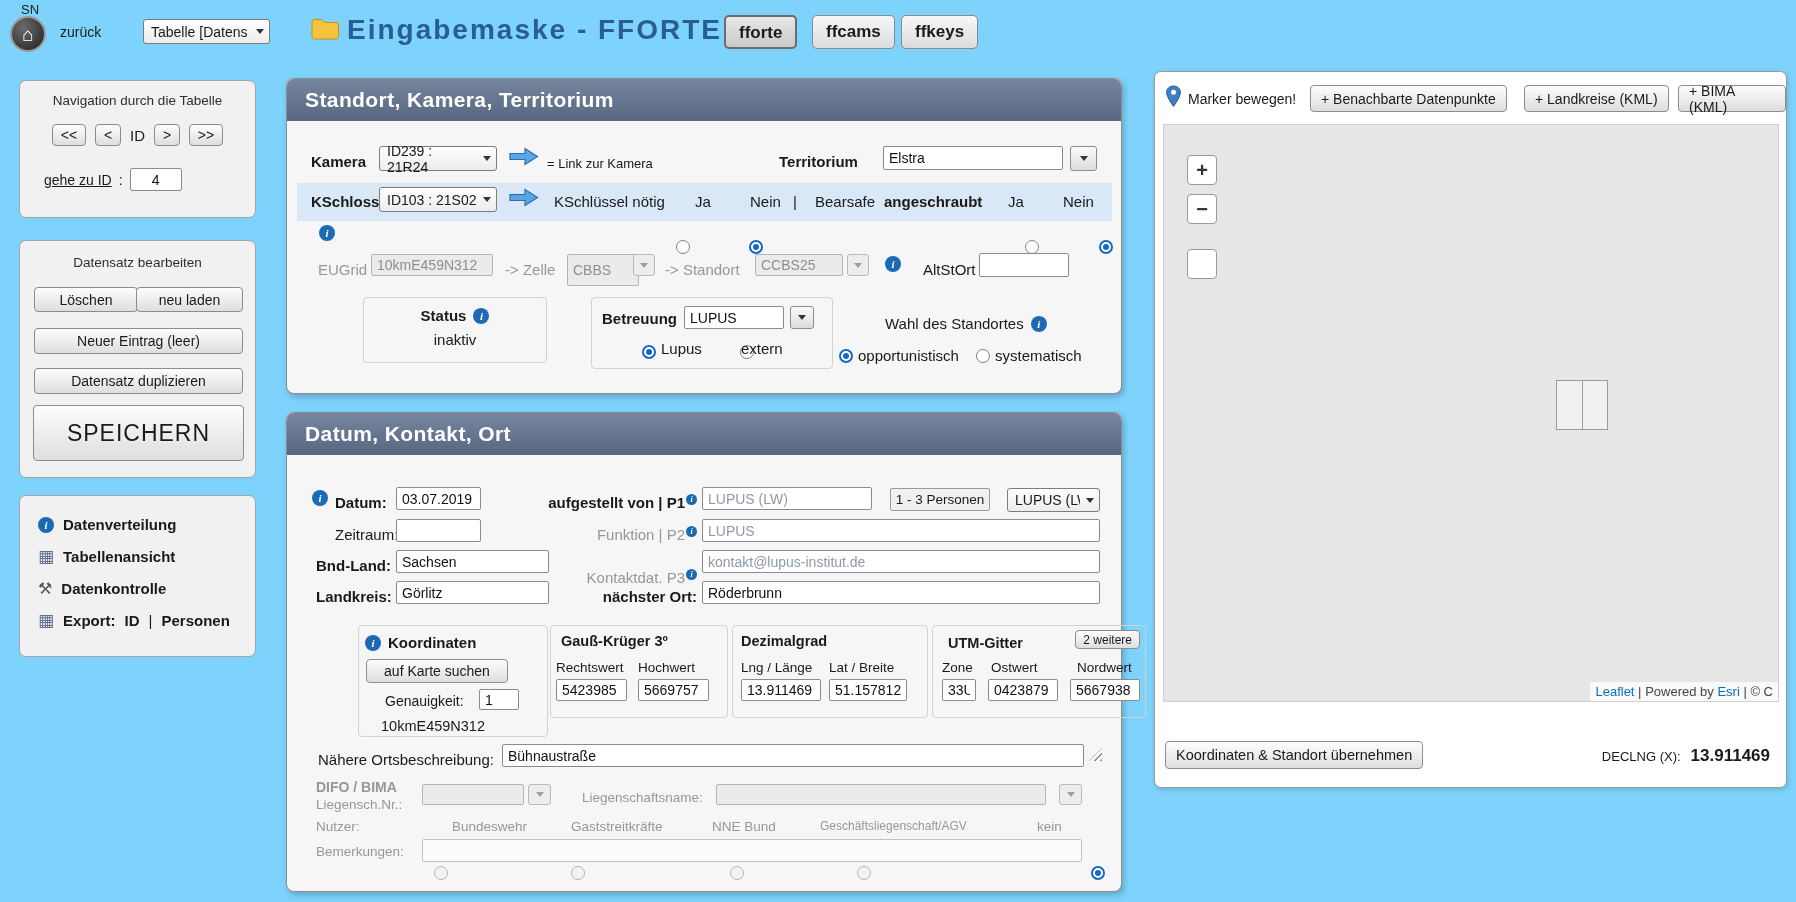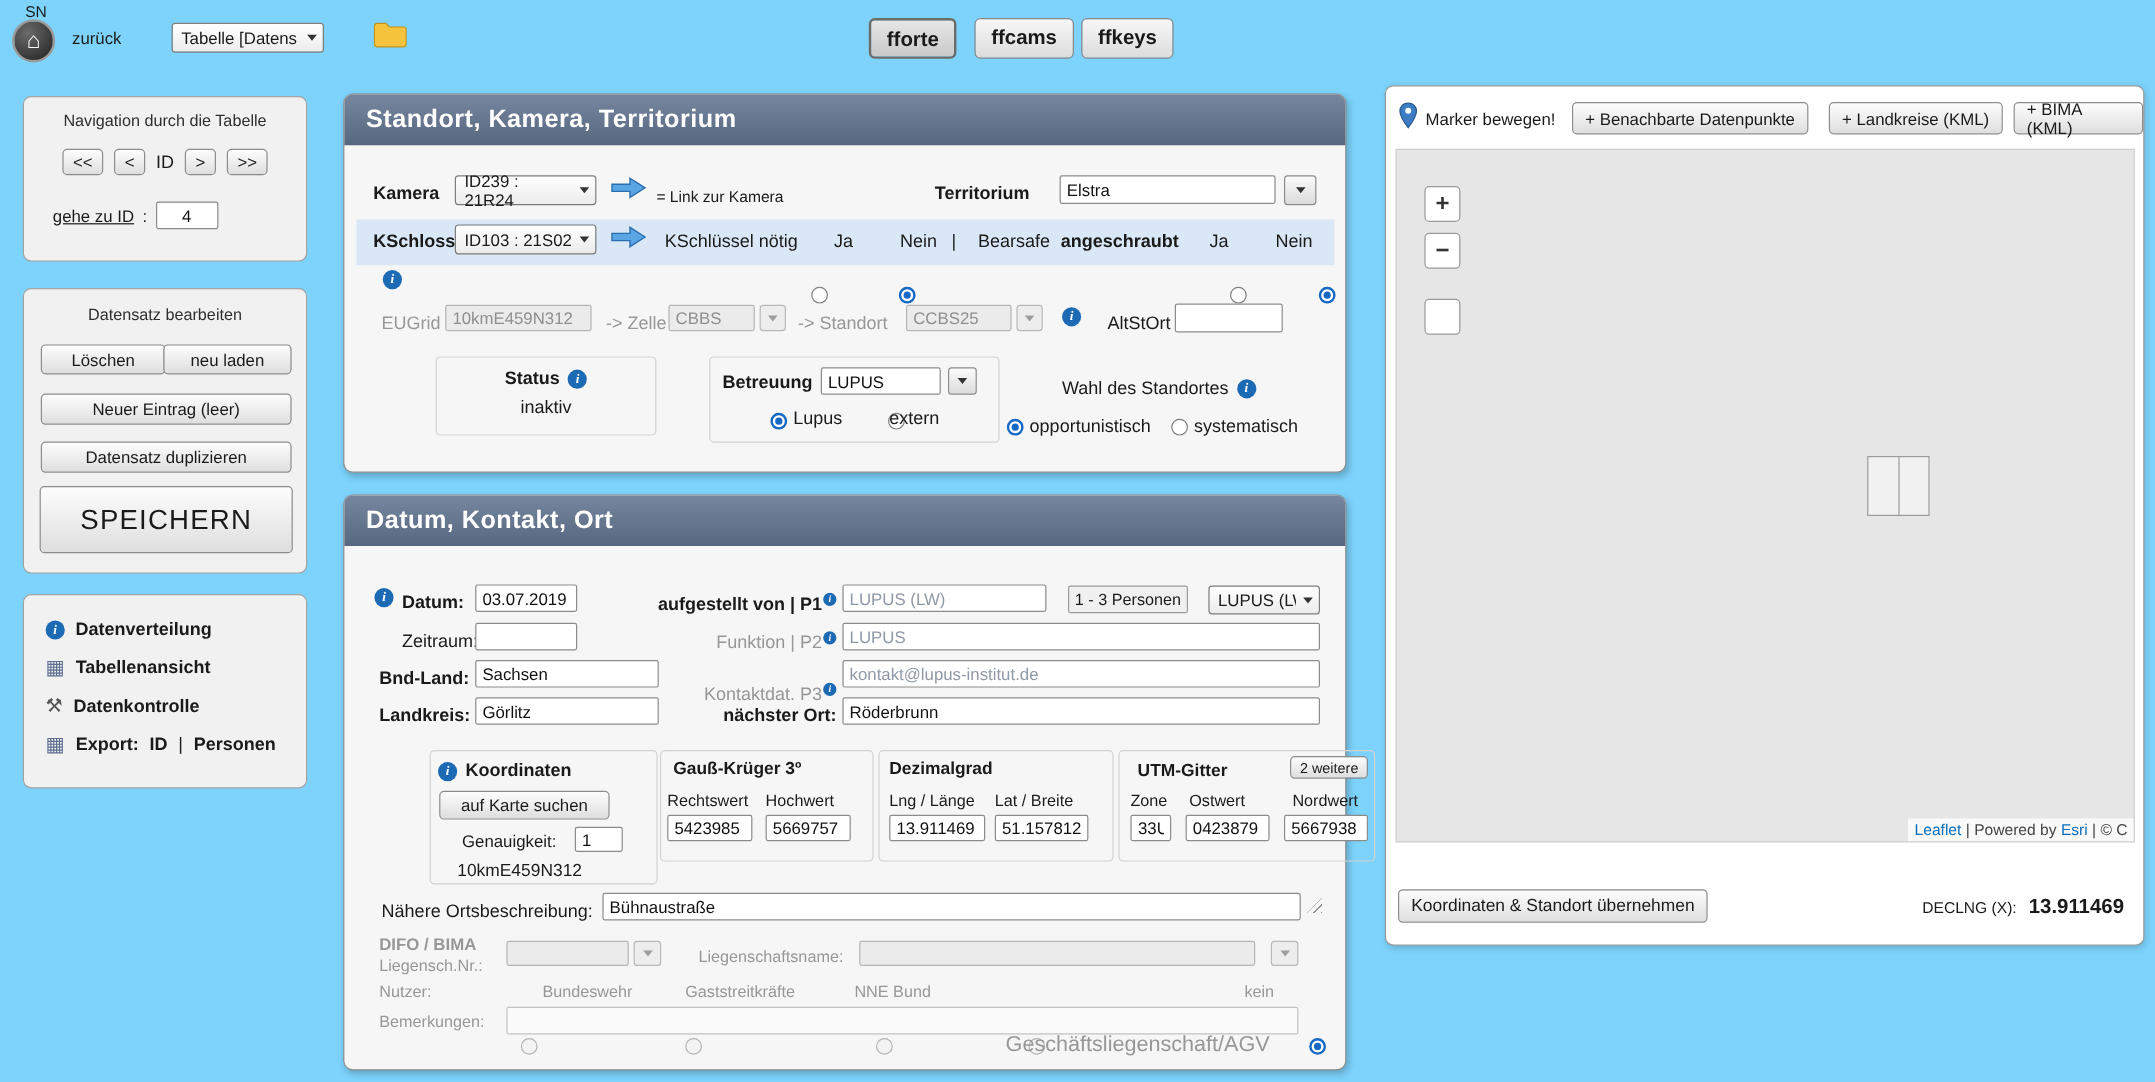--- a/index.html
+++ b/index.html
@@ -101,20 +101,21 @@
   <div class="abs sel" style="left:143px;top:19px;width:127px;height:25px;">
     <span style="overflow:hidden;white-space:nowrap;">Tabelle [Datens</span>
     <span class="chev"></span>
   </div>
 
   <div class="abs" style="left:311px;top:17px;">
     <svg width="28" height="23" viewBox="0 0 28 23">
         <path d="M1 5 q0-2.5 2.5-2.5 h7 l3 3 h11.5 q2.5 0 2.5 2.5 v11.5 q0 2.5 -2.5 2.5 h-21.5 q-2.5 0 -2.5 -2.5 z" fill="#f6c33c" stroke="#c2941b"></path>
       </svg>
   </div>
+  <div class="abs b" style="left:347px;top:14px;font-size:28px;letter-spacing:2px;color:#2a5d94;">Eingabemaske - FFORTE</div>
 
   <div class="tab active" style="left:724px;">fforte</div>
   <div class="tab" style="left:812px;">ffcams</div>
   <div class="tab" style="left:901px;">ffkeys</div>
 
   <div class="sidebox" style="top:80px;height:138px;">
     <div class="boxtitle" style="margin-top:12px;">Navigation durch die Tabelle</div>
     <div style="display:flex;justify-content:center;align-items:center;gap:9px;margin-top:16px;">
       <div class="btn sq" style="min-width:34px;">&lt;&lt;</div>
       <div class="btn sq" style="min-width:26px;">&lt;</div>
@@ -204,21 +205,21 @@
     <span class="abs radio" style="left:702px;top:116px;"></span>
     <div class="abs" style="left:721px;top:114px;">Ja</div>
     <span class="abs radio checked" style="left:757px;top:116px;"></span>
     <div class="abs" style="left:776px;top:114px;">Nein</div>
     <span class="abs info" style="left:32px;top:146px;"></span>
 
     
     <div class="abs gray" style="left:31px;top:182px;">EUGrid</div>
     <input class="abs inp dis" style="left: 84px; top: 175px; width: 122px; height: 22px;" value="10kmE459N312">
     <div class="abs gray" style="left:218px;top:182px;">-&gt; Zelle</div>
-    <input class="abs inp dis" style="left: 270px; top: 175px; width: 72px; height: 22px;" value="CBBS">
+    <input class="abs inp dis" style="left: 280px; top: 175px; width: 72px; height: 32px;" value="CBBS">
     <div class="abs dd-btn dis" style="left:346px;top:175px;width:22px;height:22px;">
       <span class="chev"></span>
     </div>
     <div class="abs gray" style="left:378px;top:182px;">-&gt; Standort</div>
     <input class="abs inp dis" style="left: 468px; top: 175px; width: 88px; height: 22px;" value="CCBS25">
     <div class="abs dd-btn dis" style="left:560px;top:175px;width:22px;height:22px;">
       <span class="chev"></span>
     </div>
     <span class="abs info" style="left:598px;top:177px;"></span>
     <div class="abs" style="left:636px;top:182px;">AltStOrt</div>
@@ -349,21 +350,21 @@
     </div>
 
     <div class="abs gray" style="left:29px;top:406px;font-size:13.5px;">Nutzer:</div>
     <span class="abs radio dis" style="left:147px;top:408px;"></span>
     <div class="abs gray" style="left:165px;top:406px;font-size:13.5px;">Bundeswehr</div>
     <span class="abs radio dis" style="left:266px;top:408px;"></span>
     <div class="abs gray" style="left:284px;top:406px;font-size:13.5px;">Gaststreitkräfte</div>
     <span class="abs radio dis" style="left:407px;top:408px;"></span>
     <div class="abs gray" style="left:425px;top:406px;font-size:13.5px;">NNE Bund</div>
     <span class="abs radio dis" style="left:515px;top:408px;"></span>
-    <div class="abs gray" style="left:551px;top:406px;font-size:18px;margin-top:41px;">Geschäftsliegenschaft/AGV</div>
+    <div class="abs gray" style="left:533px;top:406px;font-size:12px;">Geschäftsliegenschaft/AGV</div>
     <span class="abs radio checked" style="left:731px;top:408px;"></span>
     <div class="abs gray" style="left:750px;top:406px;font-size:13.5px;">kein</div>
 
     <div class="abs gray" style="left:29px;top:431px;font-size:13.5px;">Bemerkungen:</div>
     <input class="abs inp" style="left: 135px; top: 426px; width: 660px; height: 23px; background: rgb(251, 251, 251); border-color: rgb(194, 194, 194);" value="">
   </div>
 
   <div class="map-panel" style="left:1154px;top:71px;width:633px;height:717px;">
     <div class="abs" style="left:10px;top:13px;">
       <svg width="17" height="23" viewBox="0 0 17 23">

